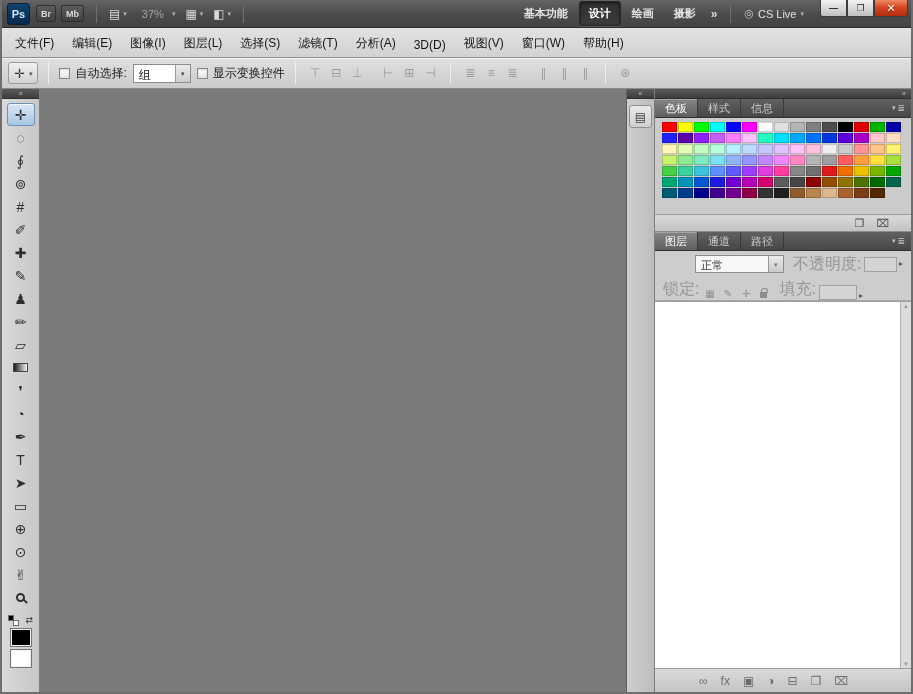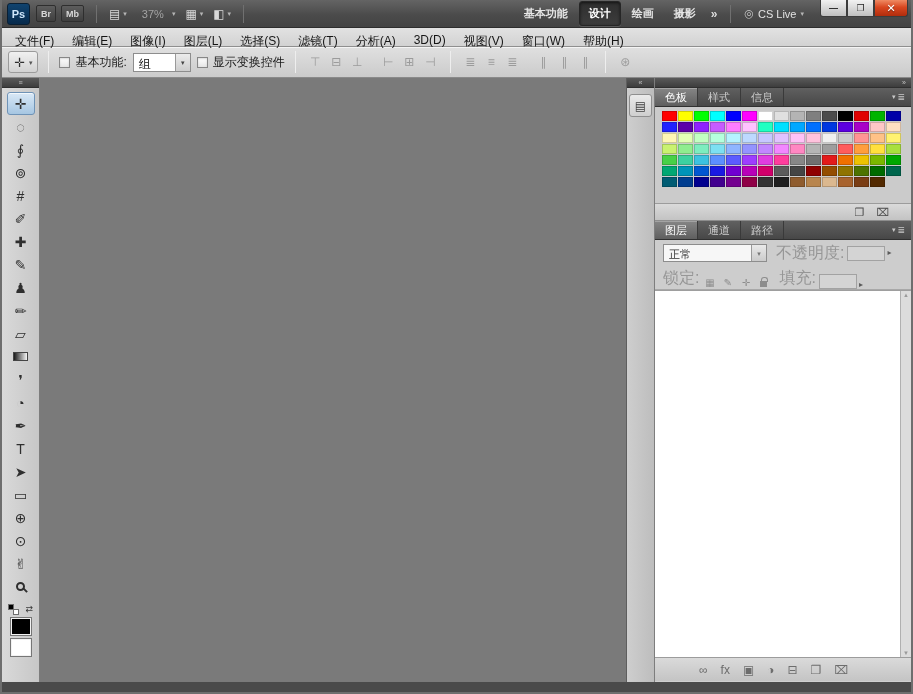--- a/index.html
+++ b/index.html
@@ -67,21 +67,21 @@
   .wc.close {
     width:34px;
     background:linear-gradient(#ef8a63,#d94720 45%,#b02c0c);
     color:#fff; font-size:11px;
     border-radius:0 0 3px 0;
     text-shadow:0 1px 1px rgba(0,0,0,.5);
   }
 
   
   .menubar {
-    height:19px; display:flex; align-items:flex-start;
+    height:30px; display:flex; align-items:flex-end;
     background:linear-gradient(#e2e2e2,#d2d2d2);
     border-bottom:1px solid #8f8f8f;
     padding-left:4px;
   }
   .menu-item { padding:5px 9px; color:#151515; font-size:12px; white-space:nowrap; }
 
   
   .optionsbar {
     height:31px; display:flex; align-items:center;
     background:linear-gradient(#e0e0e0,#cbcbcb);
@@ -224,21 +224,21 @@
     border-top:1px solid #9c9c9c;
     display:flex; align-items:center; justify-content:flex-end;
     padding-right:22px; gap:12px;
   }
   .pf-icon { font-size:11px; color:#4c4c4c; line-height:1; }
 
   
   .layers-panel { height:460px; display:flex; flex-direction:column; }
   .layers-controls { background:#cdcdcd; }
   .row { display:flex; align-items:center; }
-  .blend-row { height:26px; padding:0 8px; }
+  .blend-row { height:26px; padding:0 8px;margin-left:32px; }
   .lock-row { height:24px; padding:0 8px; border-bottom:1px solid #a8a8a8;align-items:flex-end; }
   .combo {
     display:flex; align-items:stretch; width:104px; height:18px;
     border:1px solid #8d8d8d; background:#f7f7f7;
   }
   .combo-text { flex:1; padding:2px 5px; font-size:11px; color:#333; }
   .combo-arrow {
     width:15px; display:flex; align-items:center; justify-content:center;
     background:linear-gradient(#e9e9e9,#cbcbcb); border-left:1px solid #9a9a9a;
   }
@@ -353,21 +353,21 @@
     </nav>
 
   <div class="optionsbar">
     <div class="tool-preset">
       <span class="tp-glyph">✛</span>
       <span class="caret">▾</span>
     </div>
     <span class="ob-sep"></span>
     <label class="ob-check">
       <span class="checkbox"></span>
-      <span>基本功能:</span>
+      <span>自动选择:</span>
     </label>
     <div class="ob-select">
       <span class="sel-text">组</span>
       <span class="sel-arrow">
           <span class="caret">▾</span>
         </span>
     </div>
     <label class="ob-check">
       <span class="checkbox"></span>
       <span>显示变换控件</span>

